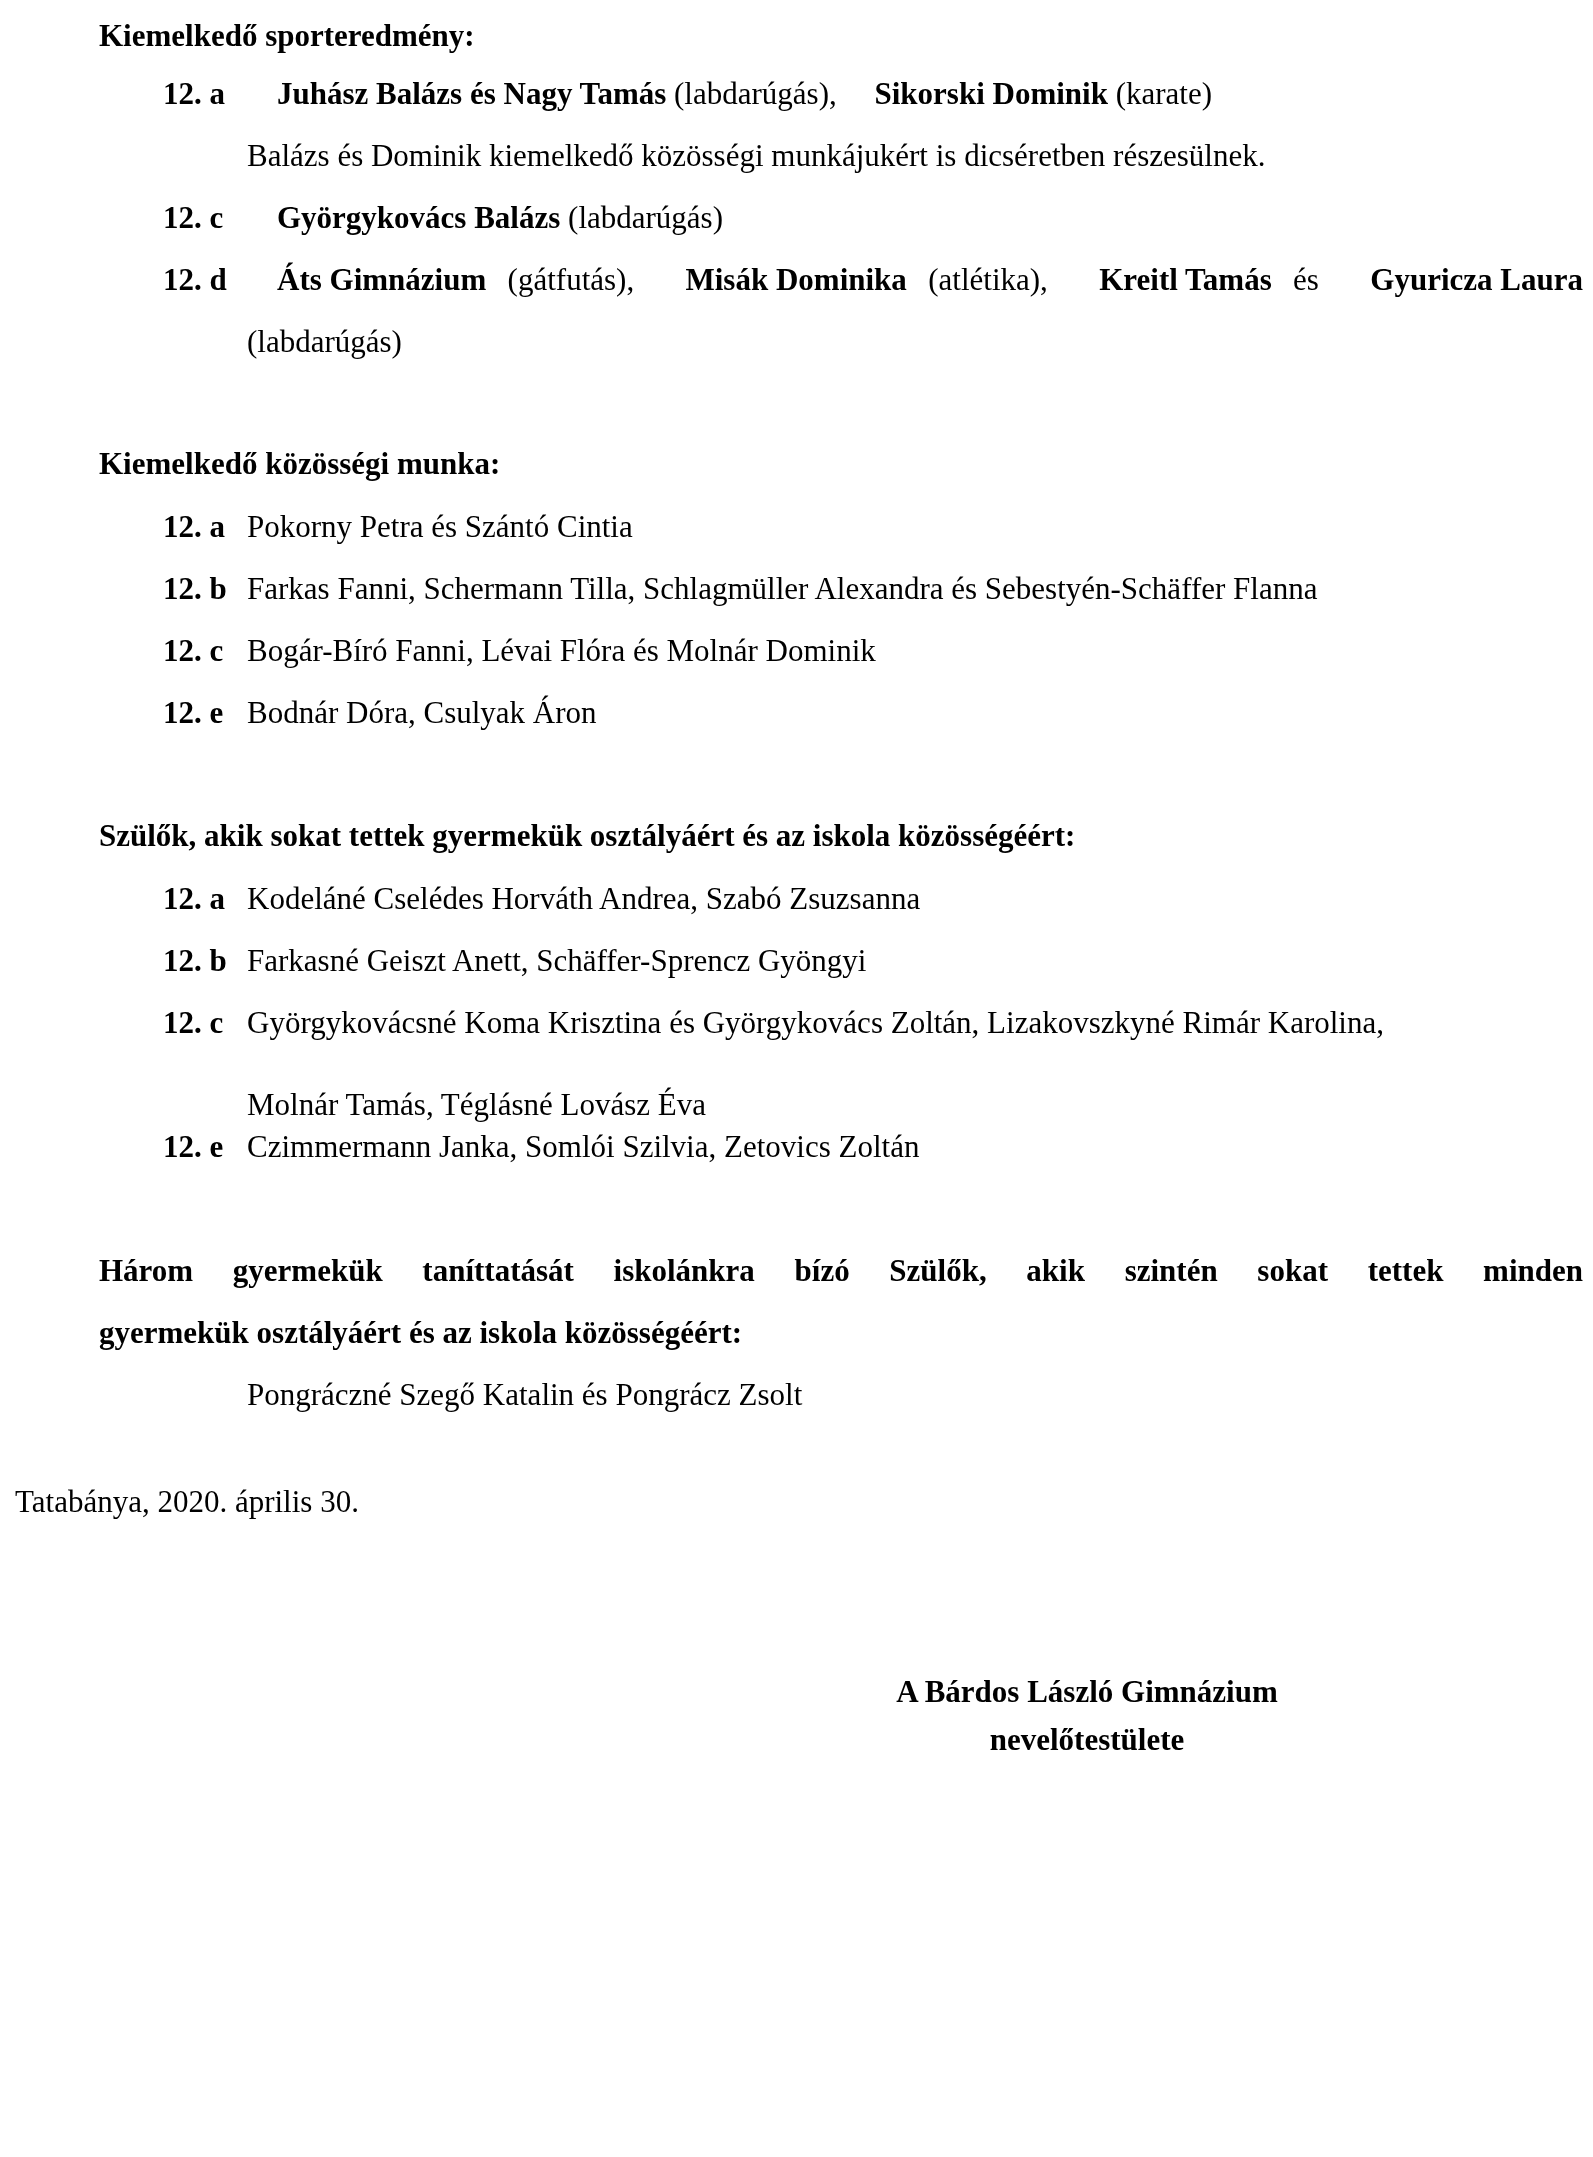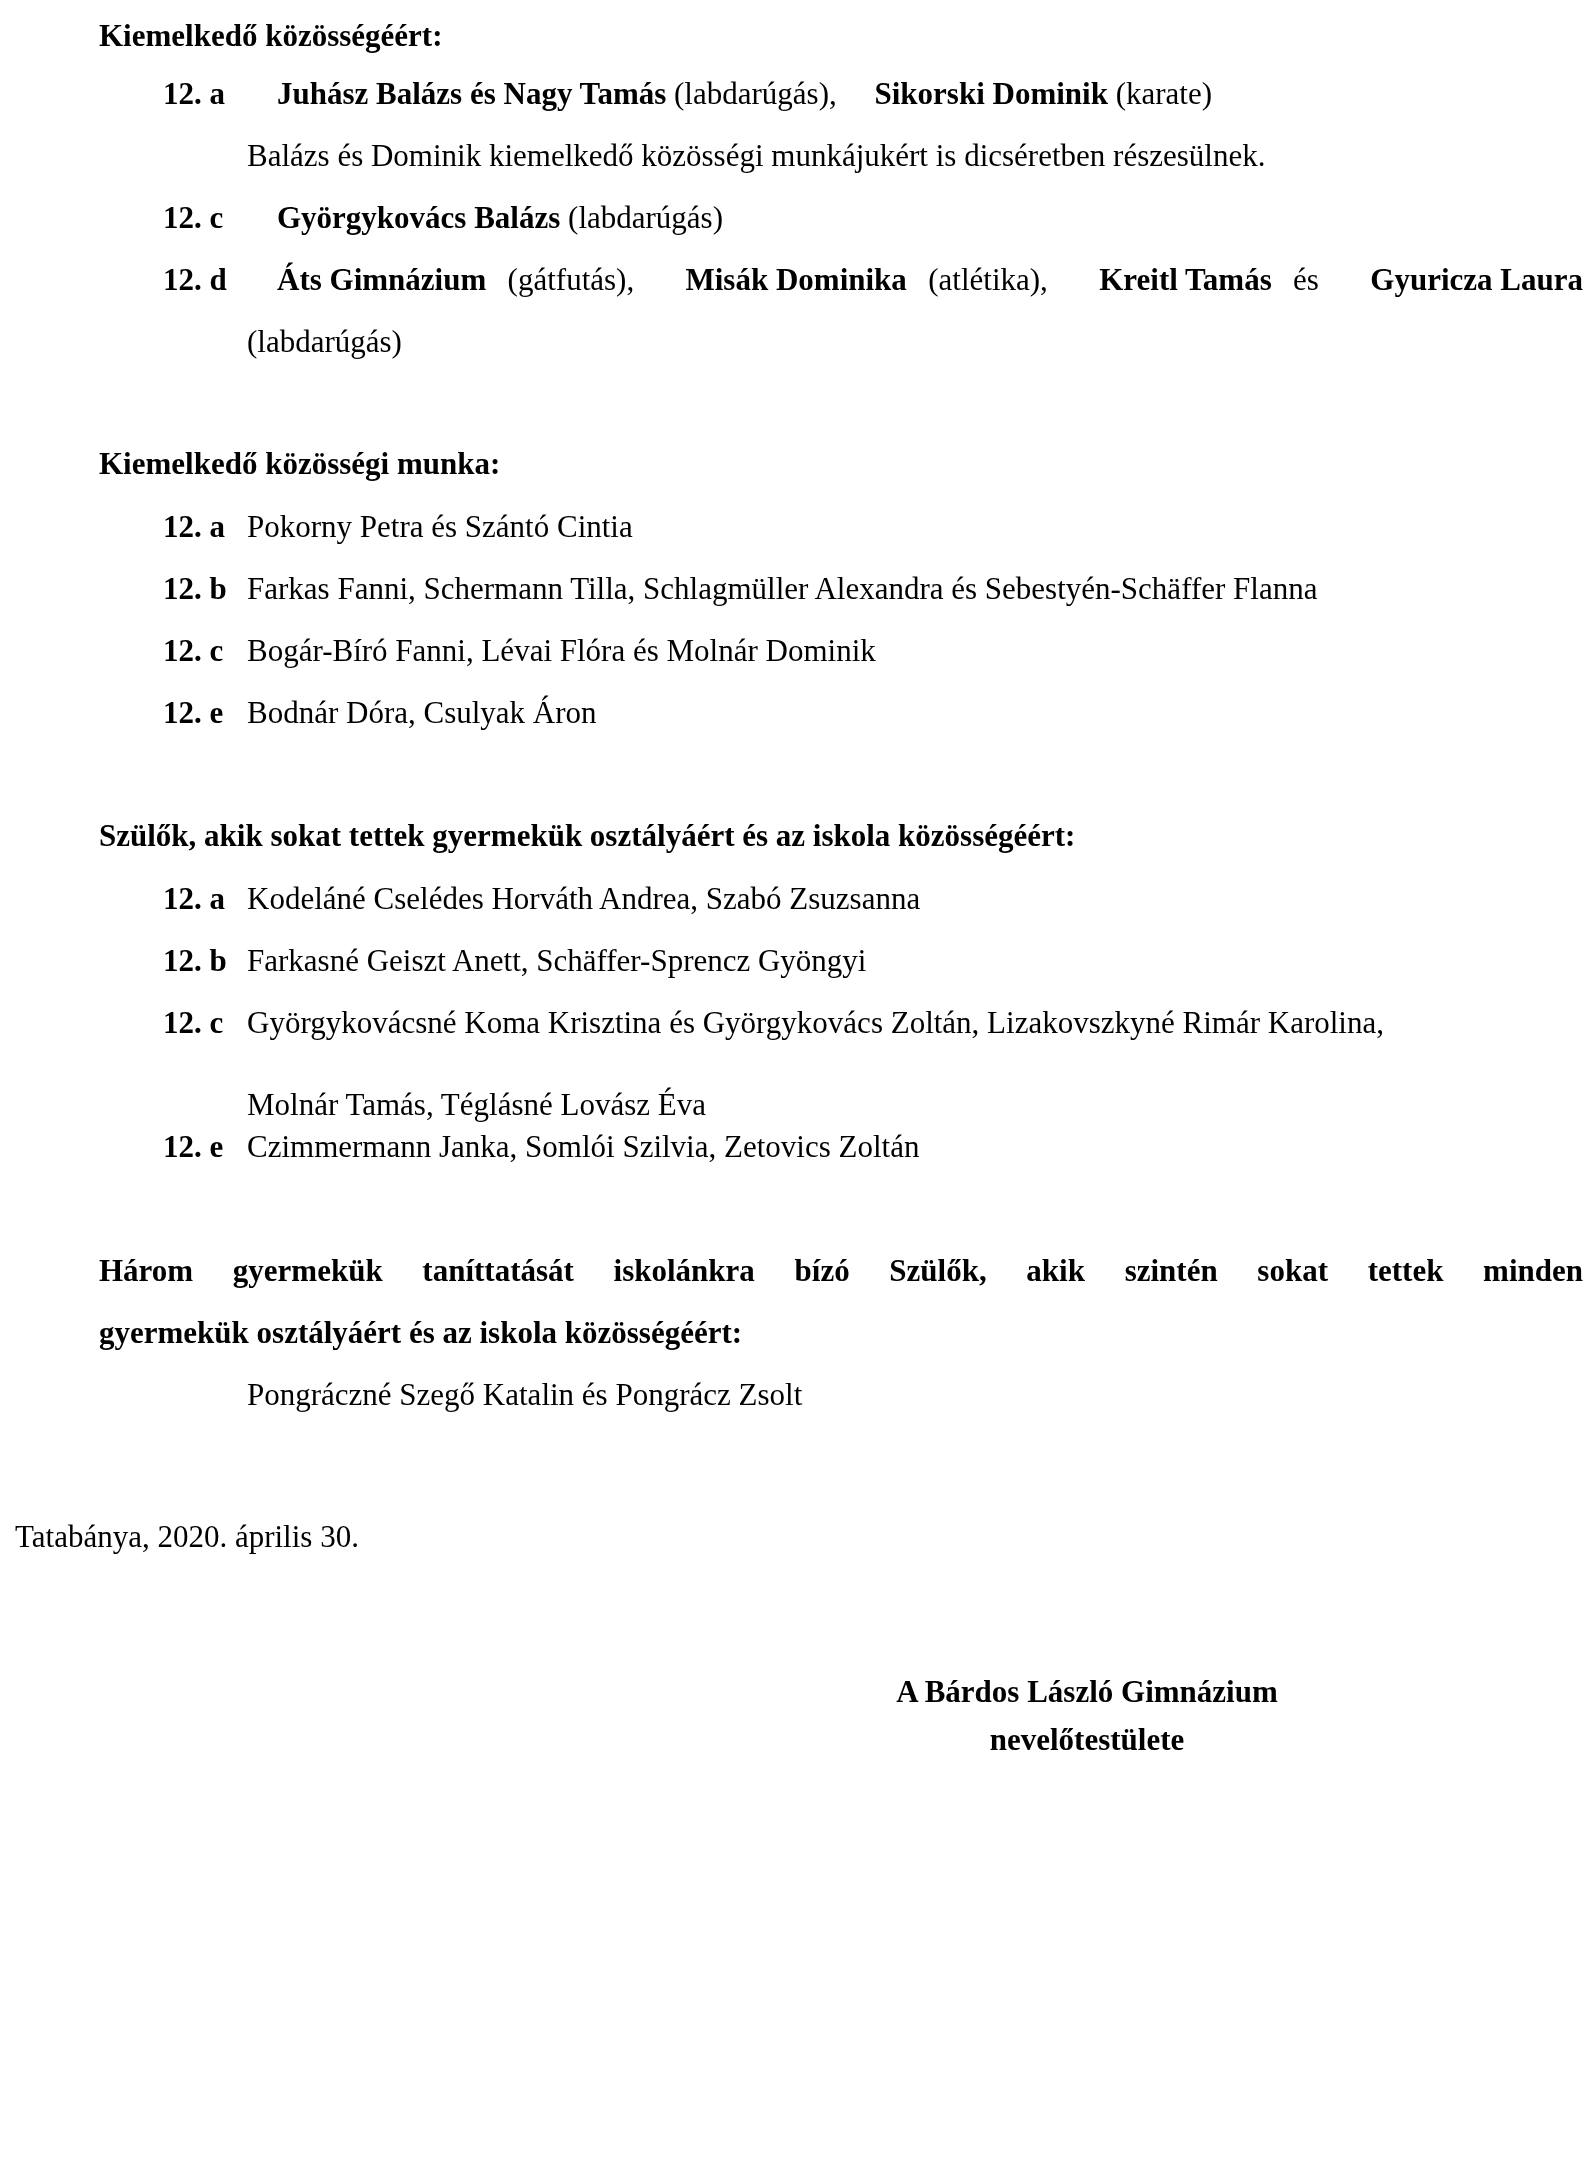--- a/index.html
+++ b/index.html
@@ -12,21 +12,21 @@
   .heading { font-weight: bold; left: 99px; }
   .cls { position: absolute; left: 163px; font-weight: bold; white-space: nowrap; line-height: 40px; }
   .txt { position: absolute; left: 247px; white-space: nowrap; line-height: 40px; }
   .justify { text-align: justify; text-align-last: justify; white-space: normal; }
   b { font-weight: bold; margin-left: 30px; }
   .sig { position: absolute; left: 0; width: 2174px; text-align: center; font-weight: bold; line-height: 40px; }
 </style>
 </head>
 <body>
 
-<div class="line heading" style="top:16px;">Kiemelkedő közösségéért:</div>
+<div class="line heading" style="top:16px;">Kiemelkedő sporteredmény:</div>
 
 <div class="cls" style="top:74px;">12. a</div>
 <div class="txt" style="top:74px;">
   <b>Juhász Balázs és Nagy Tamás</b><span> (labdarúgás), </span><b>Sikorski Dominik</b><span> (karate)</span>
 </div>
 <div class="txt" style="top:136px;">Balázs és Dominik kiemelkedő közösségi munkájukért is dicséretben részesülnek.</div>
 
 <div class="cls" style="top:198px;">12. c</div>
 <div class="txt" style="top:198px;">
   <b>Györgykovács Balázs</b><span> (labdarúgás)</span>
@@ -70,16 +70,16 @@
 <div class="txt" style="top:1003px;">Györgykovácsné Koma Krisztina és Györgykovács Zoltán, Lizakovszkyné Rimár Karolina,</div>
 <div class="txt" style="top:1065px;margin-top:20px;">Molnár Tamás, Téglásné Lovász Éva</div>
 
 <div class="cls" style="top:1127px;">12. e</div>
 <div class="txt" style="top:1127px;">Czimmermann Janka, Somlói Szilvia, Zetovics Zoltán</div>
 
 <div class="line heading justify" style="top:1251px; width:1484px;">Három gyermekük taníttatását iskolánkra bízó Szülők, akik szintén sokat tettek minden</div>
 <div class="line heading" style="top:1313px;">gyermekük osztályáért és az iskola közösségéért:</div>
 <div class="txt" style="top:1375px;">Pongráczné Szegő Katalin és Pongrácz Zsolt</div>
 
-<div class="line" style="top:1517px; left:15px;">Tatabánya, 2020. április 30.</div>
+<div class="line" style="top:1482px; left:15px;">Tatabánya, 2020. április 30.</div>
 
 <div class="sig" style="top:1672px;">A Bárdos László Gimnázium</div>
 <div class="sig" style="top:1720px;">nevelőtestülete</div>
 
 </body></html>

